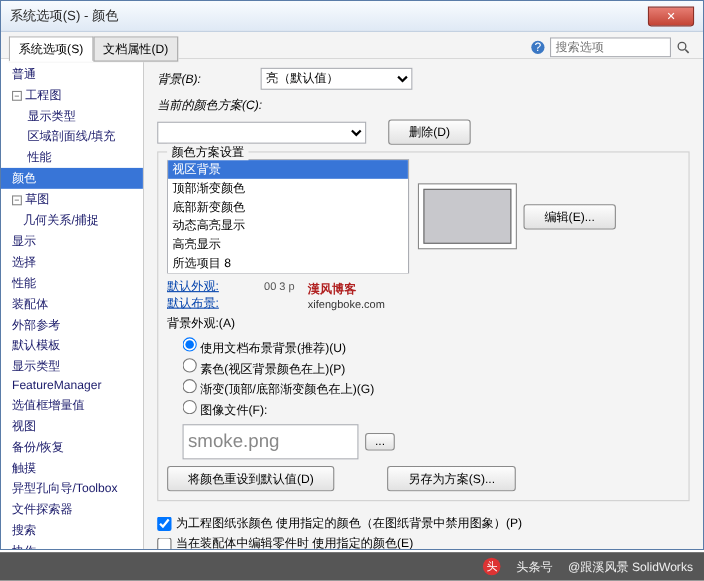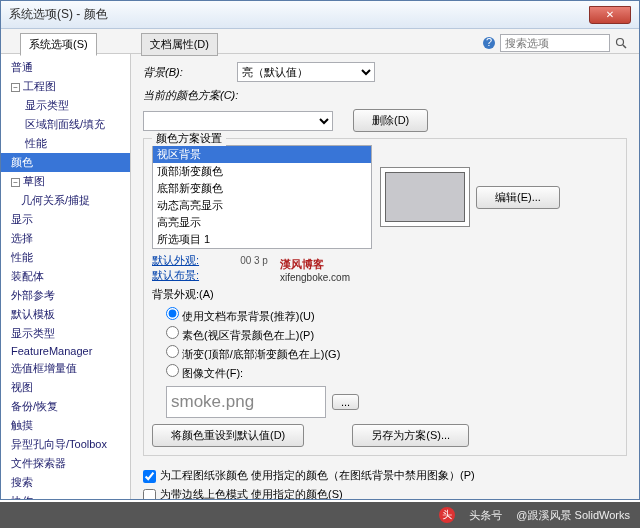--- a/index.html
+++ b/index.html
@@ -5,21 +5,21 @@
 * { margin: 0; padding: 0; box-sizing: border-box; font-family: "Microsoft YaHei", SimSun, Arial, sans-serif; font-size: 11px; }
 body { background: #fff; width: 640px; height: 528px; overflow: hidden; position: relative; }
 
 .window { width: 640px; border: 1px solid #5a7ca8; }
 .titlebar { height: 28px; background: linear-gradient(#f8fbfe, #dfe9f5); display: flex; align-items: center; padding: 0 8px; border-bottom: 1px solid #b8c8dc; }
 .titlebar span { color: #2a2a2a; font-size: 12px; }
 .close-btn { margin-left: auto; width: 42px; height: 18px; background: linear-gradient(#e77e73, #c34436); border: 1px solid #8a3028; border-radius: 0 0 3px 3px; display: flex; align-items: center; justify-content: center; color: #fff; font-size: 10px; }
 
 .body { display: flex; height: 470px; background: #f4f4f4; }
 
-.tabs { position: absolute; top: 33px; left: 20px; display: flex; z-index: 2; gap: 44px; }
+.tabs { position: absolute; top: 33px; left: 8px; display: flex; z-index: 2; }
 .tab { padding: 3px 8px; border: 1px solid #aaa; background: #f0f0f0; font-size: 11px; }
 .tab.active { background: #fff; border-bottom-color: #fff; }
 .tab:not(.active) { background: #e8e8e8; }
 
 .search-box { position: absolute; top: 34px; right: 12px; display: flex; align-items: center; gap: 4px; }
 .search-box input { width: 110px; height: 18px; border: 1px solid #abadb3; padding: 0 4px; font-size: 11px; }
 .search-icon { width: 14px; height: 14px; display: inline-flex; align-items: center; justify-content: center; }
 
 .content-wrap { display: flex; width: 100%; margin-top: 24px; border-top: 1px solid #ccc; }
 
@@ -145,21 +145,21 @@
 
         <div class="group">
           <span class="group-title">颜色方案设置</span>
           <div class="listbox-row">
             <div class="listbox">
               <div class="sel">视区背景</div>
               <div>顶部渐变颜色</div>
               <div>底部新变颜色</div>
               <div>动态高亮显示</div>
               <div>高亮显示</div>
-              <div>所选项目 1</div>
+              <div>所选项目 8</div>
               <div>所选项目 2</div>
 
             </div>
             <div class="preview-col">
               <div class="preview-box">
                   <div class="preview-inner"></div>
                 </div>
               <button class="btn" style="padding:3px 18px">编辑(E)...</button>
             </div>
           </div>
@@ -189,21 +189,20 @@
           </div>
 
           <div class="btn-row">
             <button class="btn">将颜色重设到默认值(D)</button>
             <button class="btn" style="margin-left:40px">另存为方案(S)...</button>
           </div>
         </div>
 
         <div class="checks">
           <label><input type="checkbox" checked="" style=""><span>为工程图纸张颜色 使用指定的颜色（在图纸背景中禁用图象）(P)</span></label>
-          <label><input type="checkbox" style=""><span>为带边线上色模式 使用指定的颜色(S)</span></label>
           <label><input type="checkbox" style=""><span>当在装配体中编辑零件时 使用指定的颜色(E)</span></label>
 
         </div>
 
       </div>
     </div>
   </div>
 </div>
 
 <div class="overlay-bar">

